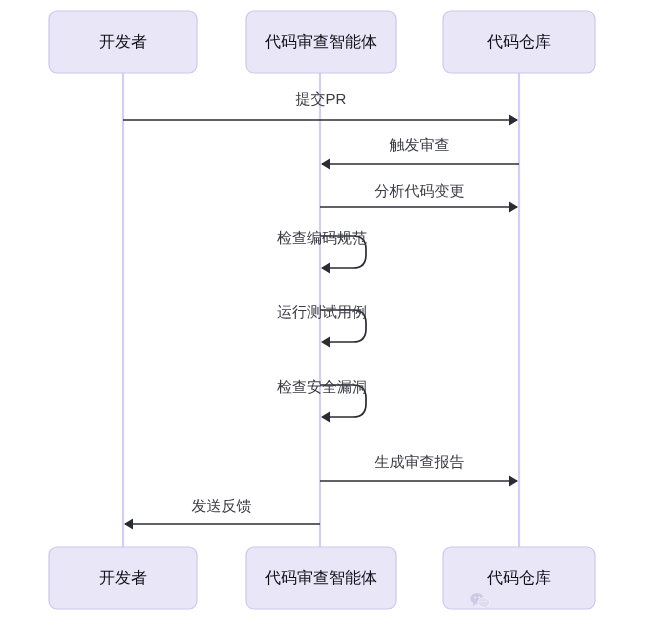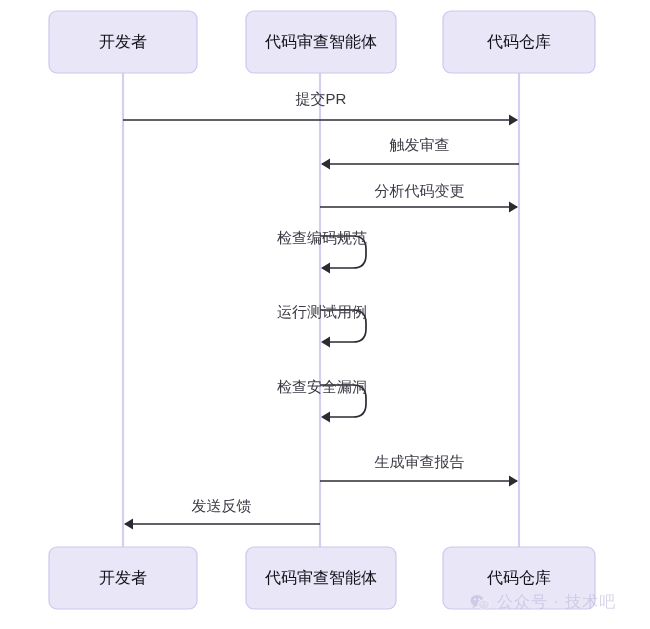--- a/index.html
+++ b/index.html
@@ -169,15 +169,14 @@
     <svg class="wechat-icon" viewBox="0 0 24 20">
       <ellipse cx="8.5" cy="7.5" rx="8" ry="6.6" fill="#b9b4d6"></ellipse>
       <path d="M4.5 12.5 L3 17 L7.5 14.2 Z" fill="#b9b4d6"></path>
       <ellipse cx="16.5" cy="12.5" rx="7" ry="5.8" fill="#d8d5e9" stroke="#ffffff" stroke-width="1.1"></ellipse>
       <path d="M19.5 16.5 L21 19.6 L17.2 17.8 Z" fill="#d8d5e9"></path>
       <circle cx="6" cy="6.3" r="1.05" fill="#ffffff"></circle>
       <circle cx="11" cy="6.3" r="1.05" fill="#ffffff"></circle>
       <circle cx="14.2" cy="11.2" r="0.85" fill="#ffffff"></circle>
       <circle cx="18.7" cy="11.2" r="0.85" fill="#ffffff"></circle>
     </svg>
-    <span class="watermark-text">公众号 · 技术吧</span>
   </div>
 </div>
 
 </body></html>

